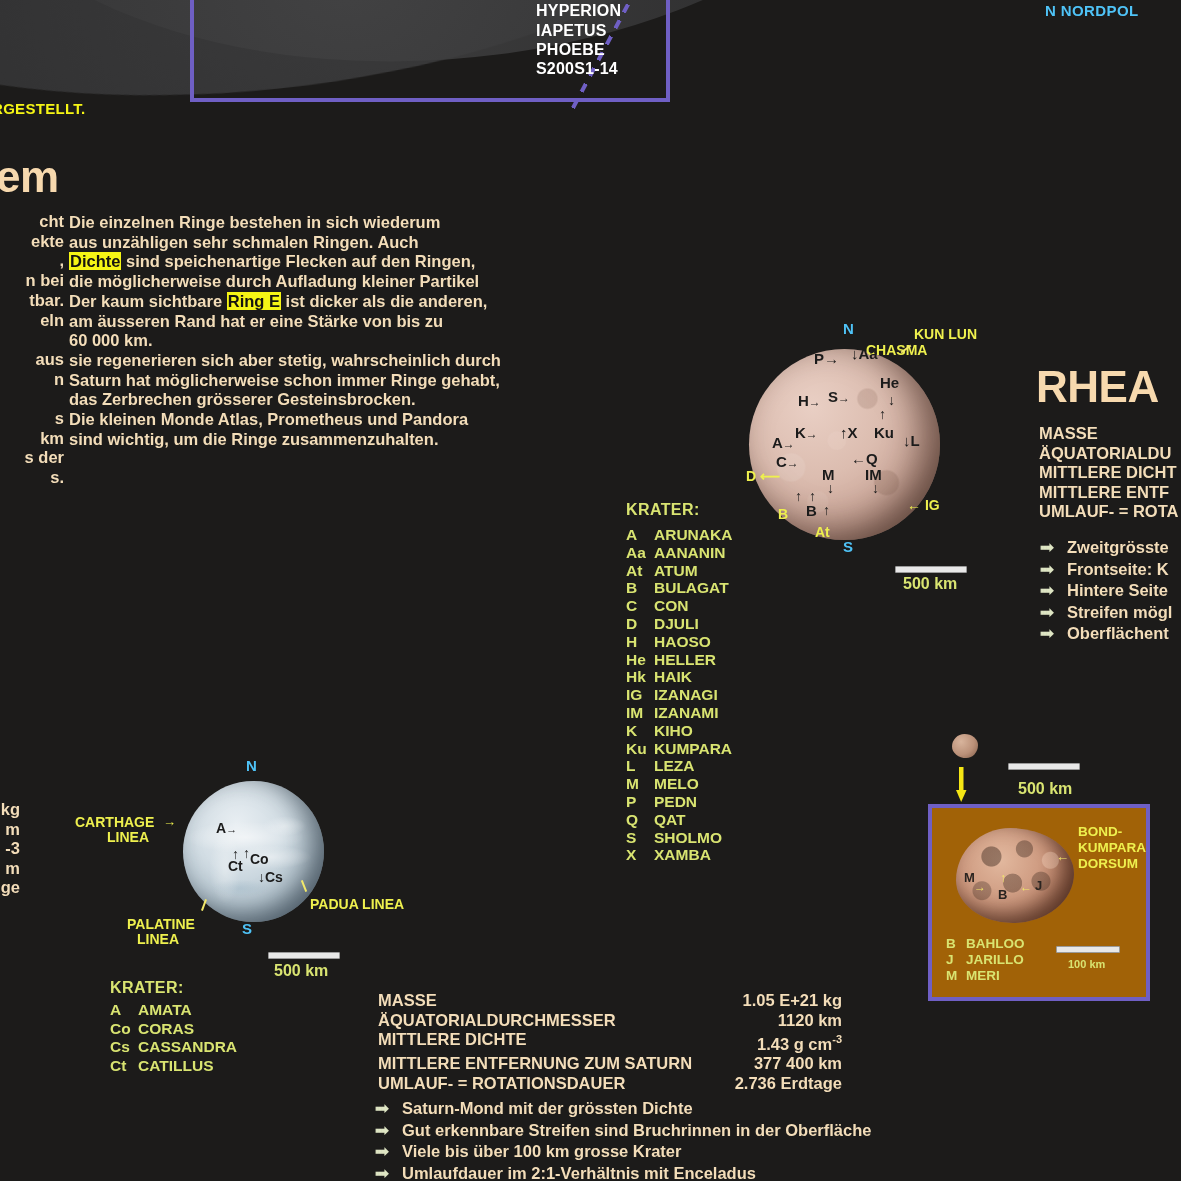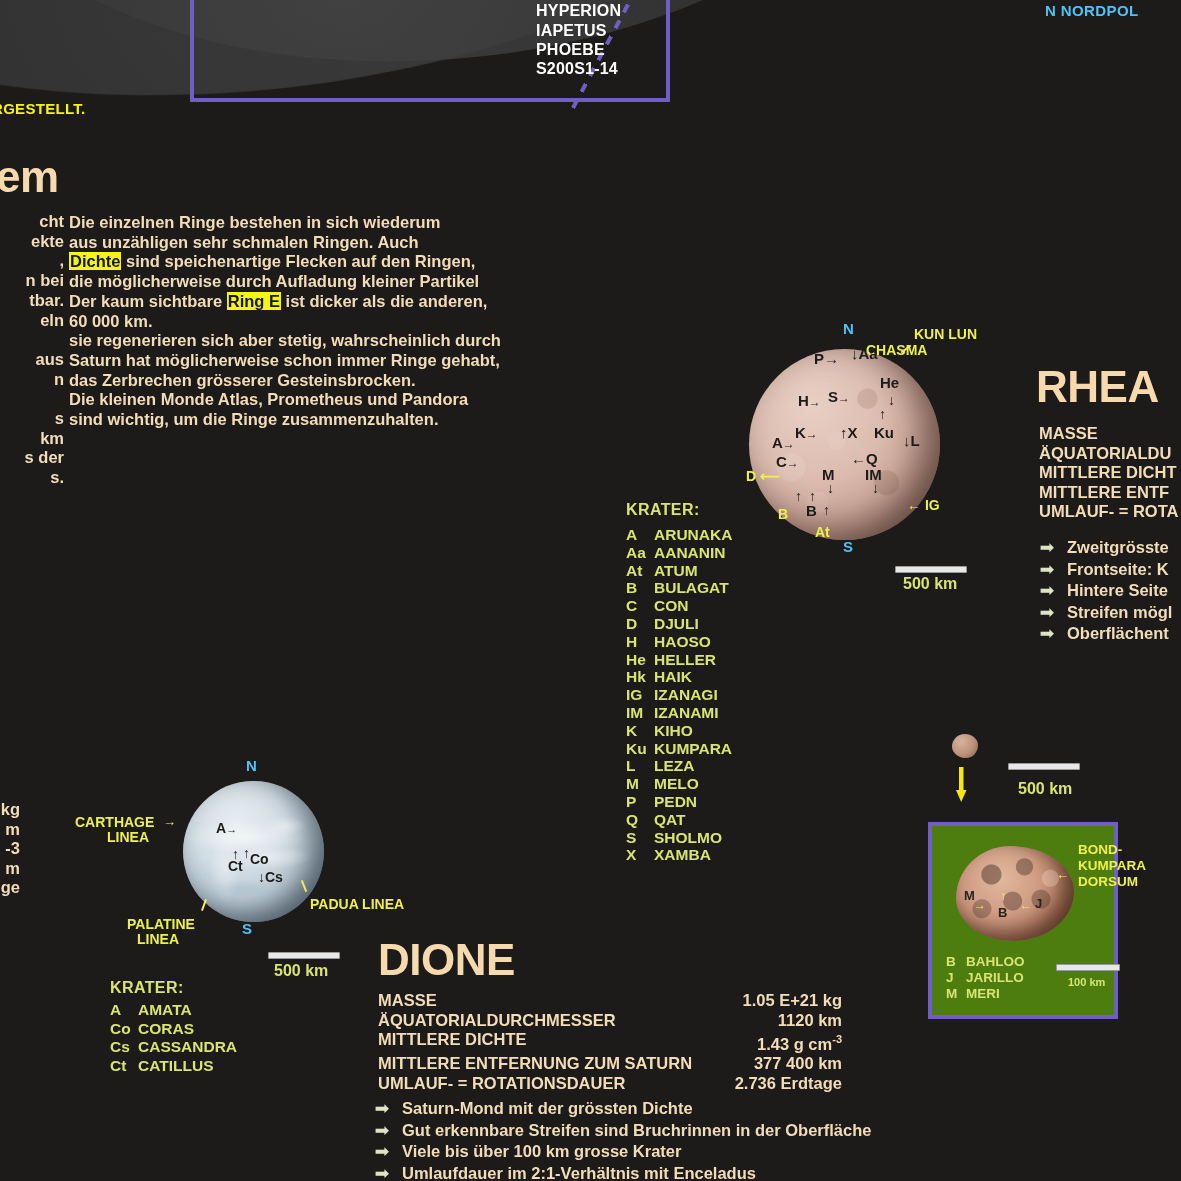--- a/index.html
+++ b/index.html
@@ -158,22 +158,22 @@
     position:absolute; left:952px; top:734px; width:26px; height:24px;
     border-radius:48% 52% 45% 55% / 52% 46% 54% 48%;
     background:radial-gradient(circle at 35% 32%, #d8b49c 0%, #bb9179 55%, #7e5b47 100%);
   }
   .down-arrow{
     position:absolute; left:955px; top:767px; width:12px; height:36px;
   }
 
   
   .panel{
-    position:absolute; left:928px; top:822px; width:190px; height:197px;
-    border:4px solid #6f5fc4; background:#4d7c0f;
+    position:absolute; left:928px; top:804px; width:222px; height:197px;
+    border:4px solid #6f5fc4; background:#a16207;
   }
   .hyp-moon{
     position:absolute; left:24px; top:20px; width:118px; height:95px;
     border-radius:46% 54% 52% 48% / 55% 48% 52% 45%;
     background:
       radial-gradient(circle at 38% 34%, #e2b89e 0%, #cf9c82 40%, #b3795f 72%, #7c4f3c 100%);
     box-shadow: inset -10px -8px 20px rgba(40,18,10,.6);
     overflow:hidden;
   }
   .hyp-moon::after{
@@ -232,20 +232,21 @@
     <div>s der</div>
     <div>s.</div>
   </div>
 
   <div class="ring-par body-cream">
     <div>Die einzelnen Ringe bestehen in sich wiederum</div>
     <div>aus unzähligen sehr schmalen Ringen. Auch</div>
     <div><span class="hl">Dichte</span><span> sind speichenartige Flecken auf den Ringen,</span></div>
     <div>die möglicherweise durch Aufladung kleiner Partikel</div>
     <div><span>Der kaum sichtbare </span><span class="hl">Ring E</span><span> ist dicker als die anderen,</span></div>
+    <div>am äusseren Rand hat er eine Stärke von bis zu</div>
     <div>60 000 km.</div>
     <div>sie regenerieren sich aber stetig, wahrscheinlich durch</div>
     <div>Saturn hat möglicherweise schon immer Ringe gehabt,</div>
     <div>das Zerbrechen grösserer Gesteinsbrocken.</div>
     <div>Die kleinen Monde Atlas, Prometheus und Pandora</div>
     <div>sind wichtig, um die Ringe zusammenzuhalten.</div>
   </div>
 
   <div class="rhea-moon"></div>
 
@@ -443,21 +444,20 @@
     <div class="row">
         <span class="ab">Cs</span>
         <span>CASSANDRA</span>
       </div>
     <div class="row">
         <span class="ab">Ct</span>
         <span>CATILLUS</span>
       </div>
   </div>
 
-  <div class="moon-title cream" style="left:378px;top:935px;">DIONE</div>
   <div class="datatable body-cream" style="left:378px;top:991px;width:464px;">
     <div class="dr" style="justify-content:space-between;">
         <span>MASSE</span>
         <span>1.05 E+21 kg</span>
       </div>
     <div class="dr" style="justify-content:space-between;">
         <span>ÄQUATORIALDURCHMESSER</span>
         <span>1120 km</span>
       </div>
     <div class="dr" style="justify-content:space-between;">

